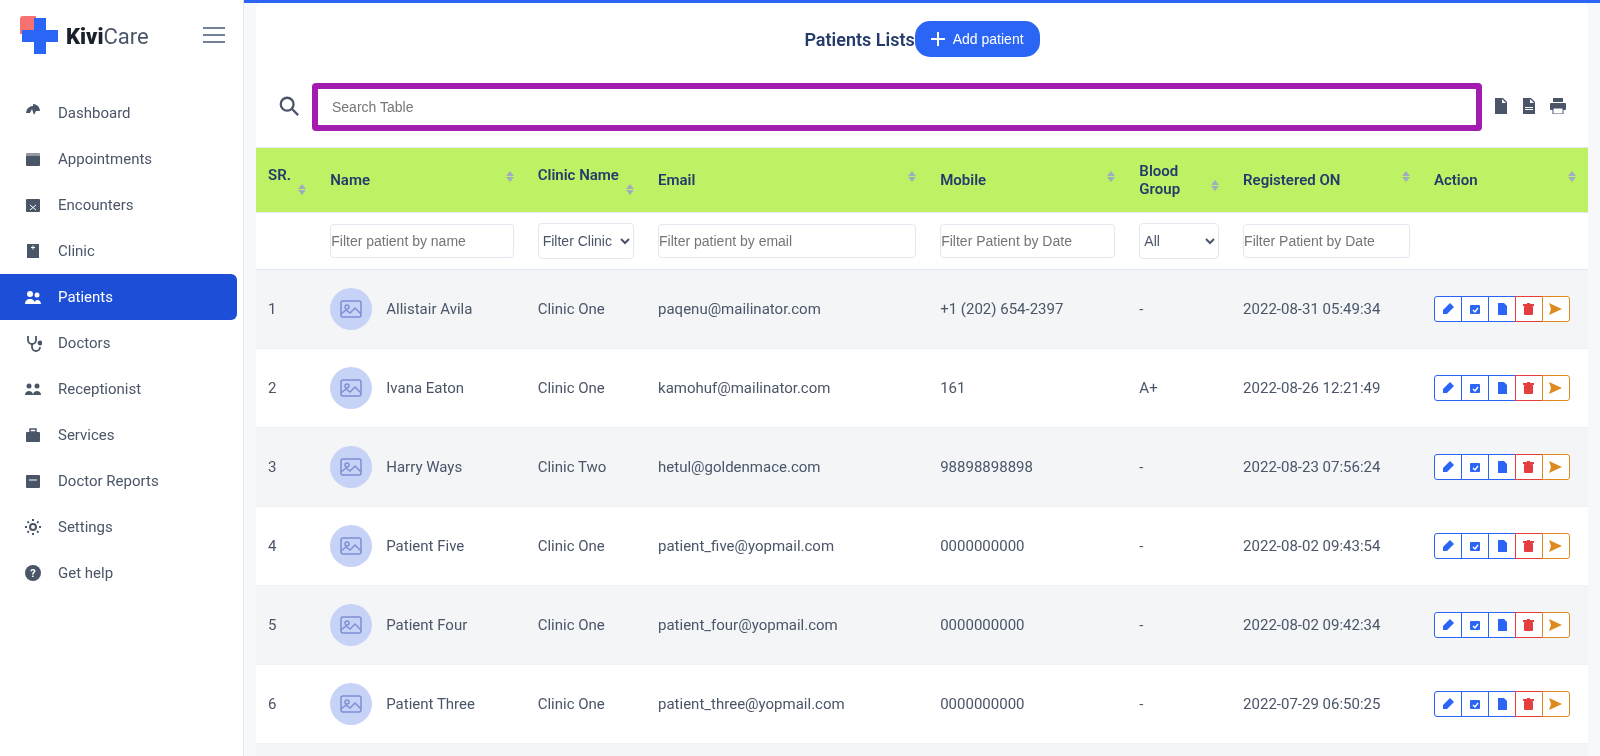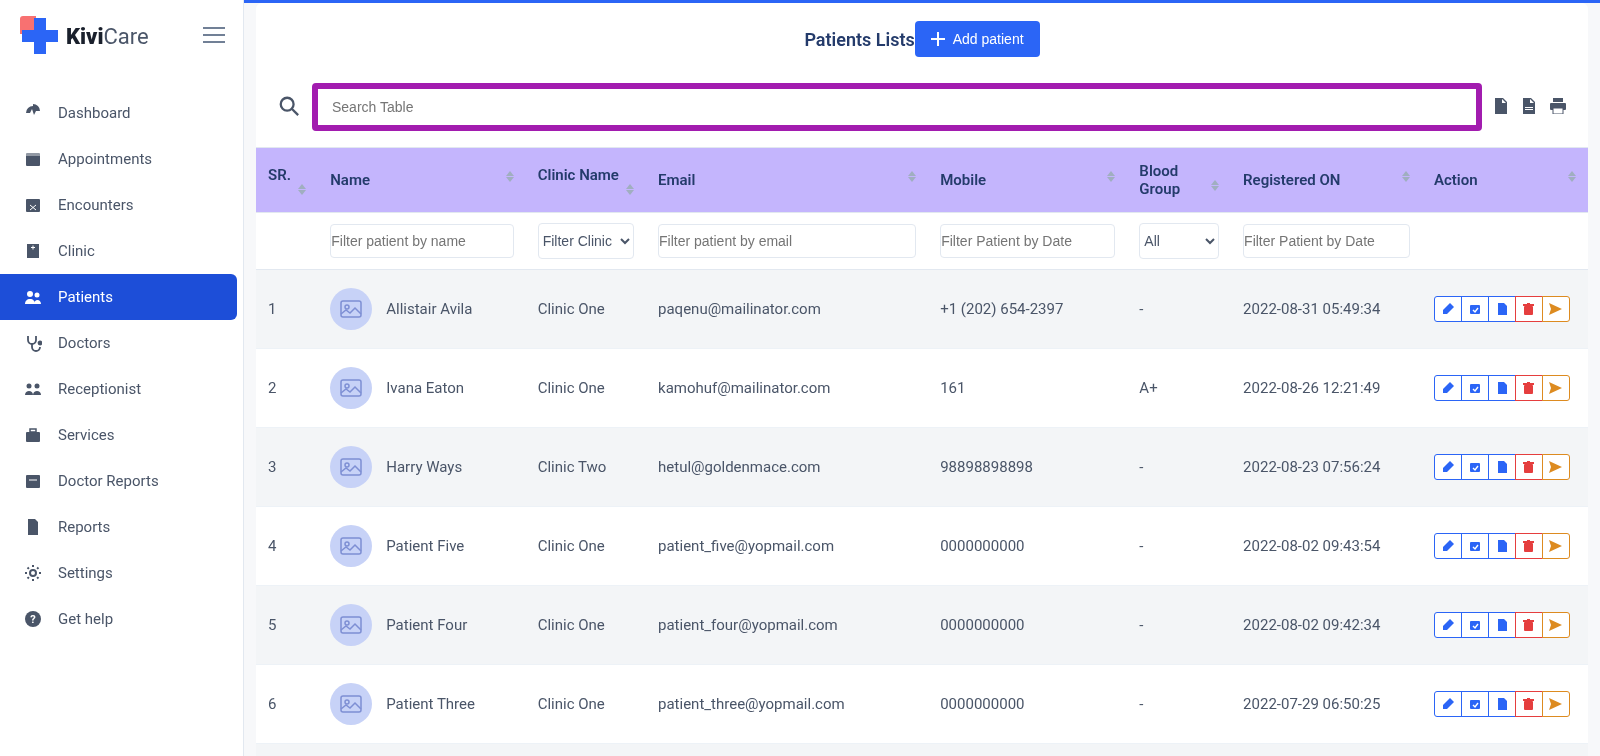--- a/index.html
+++ b/index.html
@@ -21,32 +21,32 @@
 .nav-item { display: flex; align-items: center; gap: 16px; padding: 14px 24px; color: #4a5568; cursor: pointer; font-size: 15px; }
 .nav-item.active { background: #1d4ed8; color: #fff; border-radius: 0 6px 6px 0; margin-right: 6px; }
 .nav-icon { width: 18px; height: 18px; display: inline-flex; align-items: center; justify-content: center; }
 
 
 .main { margin-left: 244px; padding: 0; }
 .topbar { height: 3px; background: #2b65f6; }
 .card { background: #fff; margin: 0 12px 12px 12px; border-radius: 6px; }
 .card-header { display: flex; align-items: center; justify-content: center; padding: 18px 22px; }
 .page-title { font-size: 18px; font-weight: 600; color: #243b6b; }
-.add-btn { display: inline-flex; align-items: center; gap: 8px; background: #2b65f6; color: #fff; border: none; padding: 10px 16px; font-size: 14px; font-weight: 500; border-radius: 4px; cursor: pointer; }
+.add-btn { display: inline-flex; align-items: center; gap: 8px; background: #2b65f6; color: #fff; border: none; padding: 10px 16px; font-size: 14px; font-weight: 500; border-radius: 15px; cursor: pointer; }
 
 .search-row { display: flex; align-items: center; gap: 12px; padding: 8px 22px 16px 22px; }
 .search-icon { color: #4a5568; }
 .search-input { flex: 1; border: 6px solid #a21caf; border-radius: 4px; padding: 10px 14px; font-size: 14px; color: #4a5568; outline: none; }
 .export-icons { display: flex; gap: 14px; color: #4a5568; }
 .export-icons span { cursor: pointer; }
 
 
 .table-wrap { border-top: 1px solid #e2e8f0; }
 table { width: 100%; border-collapse: collapse; }
-thead th { text-align: left; padding: 14px 12px; font-weight: 600; color: #243b6b; font-size: 15px; vertical-align: middle; background: #c4b5fd; }
+thead th { text-align: left; padding: 14px 12px; font-weight: 600; color: #243b6b; font-size: 15px; vertical-align: middle; background: #bef264; }
 thead th .sort { display: inline-flex; flex-direction: column; gap: 1px; margin-left: 10px; vertical-align: middle; float: right; }
 thead th .sort svg { display: block; }
 tr.filter-row td { padding: 10px 12px; background: #fff; border-top: 1px solid #e2e8f0; border-bottom: 1px solid #e2e8f0; }
 .filter-input, .filter-select { width: 100%; border: 1px solid #e2e8f0; border-radius: 4px; padding: 8px 0; font-size: 14px; color: #4a5568; outline: none; background: #fff; }
 tbody tr.data-row td { padding: 18px 12px; font-size: 15px; color: #4a5568; border-bottom: 1px solid #edf2f7; }
 tbody tr.data-row:nth-child(odd) td { background: #f3f5f7; }
 tbody tr.data-row:nth-child(even) td { background: #fff; }
 .avatar { width: 42px; height: 42px; border-radius: 50%; background: #c7d2f7; display: inline-flex; align-items: center; justify-content: center; color: #7e8fd4; margin-right: 14px; vertical-align: middle; }
 .name-cell { display: flex; align-items: center; }
 
@@ -170,28 +170,20 @@
         <span>Services</span>
       </div>
       <div class="nav-item">
         <span class="nav-icon">
           <svg width="18" height="18" viewBox="0 0 18 18" fill="currentColor">
             <rect x="2" y="3" width="14" height="13" rx="1"></rect>
             <rect x="5" y="7" width="8" height="2" fill="#fff" opacity="0.5"></rect>
           </svg>
         </span>
         <span>Doctor Reports</span>
-      </div>
-      <div class="nav-item">
-        <span class="nav-icon">
-          <svg width="18" height="18" viewBox="0 0 18 18" fill="currentColor">
-            <path d="M4 1h7l3 3v13H4z"></path>
-          </svg>
-        </span>
-        <span>Reports</span>
       </div>
       <div class="nav-item">
         <span class="nav-icon">
           <svg width="18" height="18" viewBox="0 0 18 18" fill="currentColor">
             <circle cx="9" cy="9" r="3" fill="none" stroke="currentColor" stroke-width="2"></circle>
             <path d="M9 1v2M9 15v2M1 9h2M15 9h2M3.5 3.5l1.4 1.4M13.1 13.1l1.4 1.4M3.5 14.5l1.4-1.4M13.1 4.9l1.4-1.4" stroke="currentColor" stroke-width="2"></path>
           </svg>
         </span>
         <span>Settings</span>
       </div>

